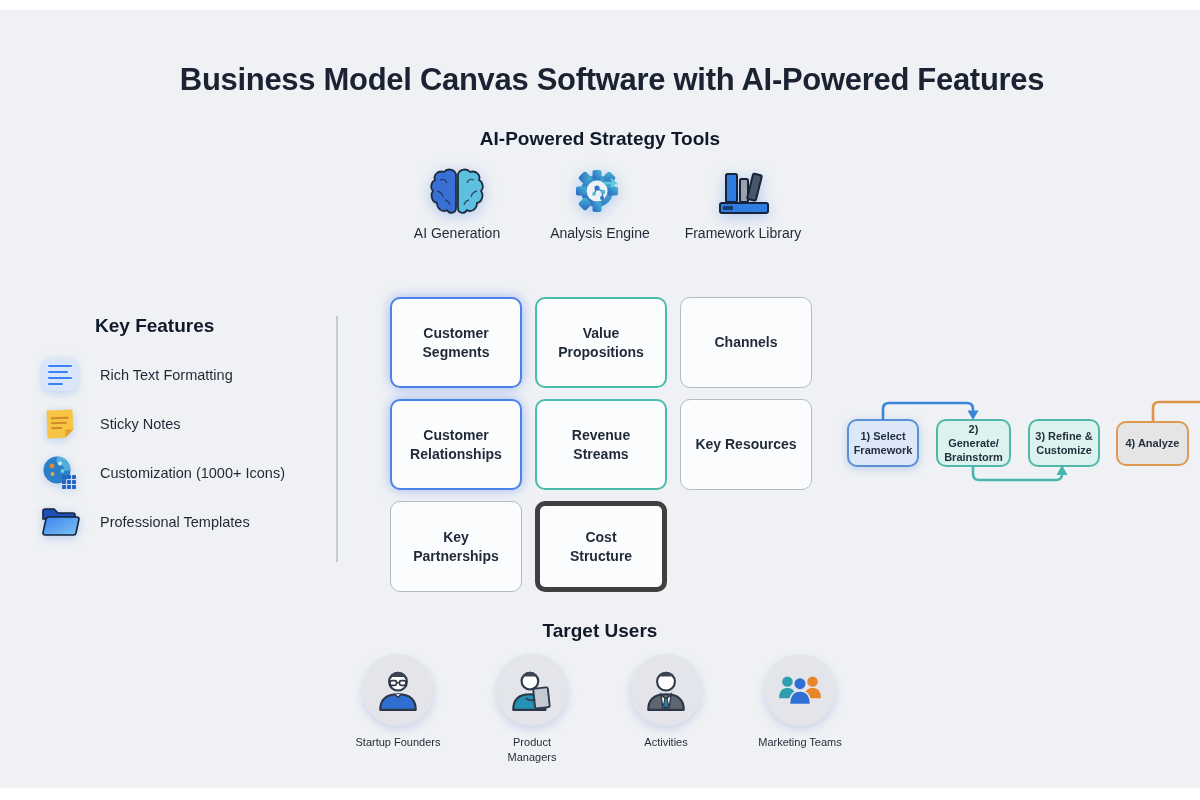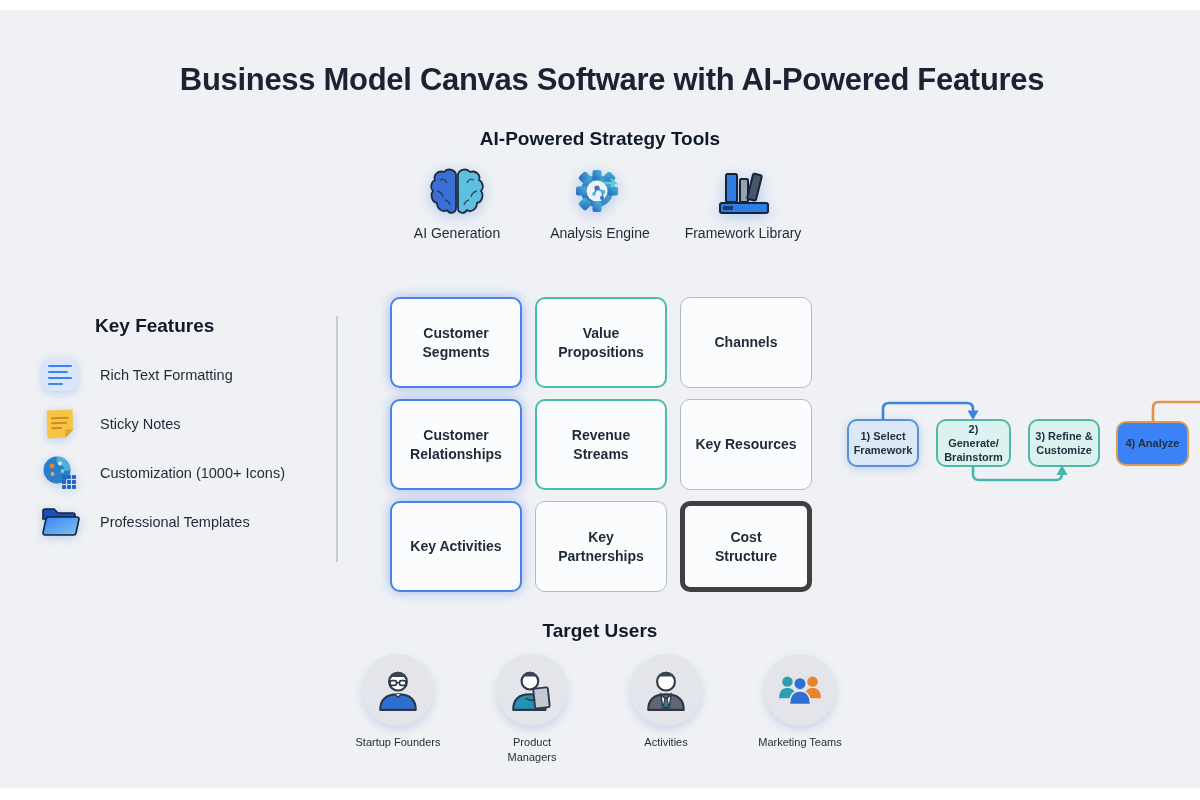--- a/index.html
+++ b/index.html
@@ -44,21 +44,21 @@
   .cell.blue{border:2px solid #4b82e8;box-shadow:0 0 12px rgba(96,140,235,.55);}
   .cell.teal{border:2px solid #49bcae;}
   .cell.gray{border:1.5px solid #b6bac1;}
   .cell.orange{border:5px solid #404040;}
 
   
   .step{position:absolute;border-radius:10px;display:flex;align-items:center;justify-content:center;
     text-align:center;font-size:11px;font-weight:700;color:#23303f;line-height:1.3;padding:3px 4px;box-sizing:border-box;}
   .step.blue{background:#dce8f8;border:2px solid #5b8fd8;box-shadow:0 2px 8px rgba(91,143,216,.35);}
   .step.teal{background:#dcf2ee;border:2px solid #4fb8ab;}
-  .step.orange{background:#3b82f6;border:2px solid #de9a52;}
+  .step.orange{background:#e5e5e5;border:2px solid #de9a52;}
   .connectors{position:absolute;left:840px;top:386px;width:360px;height:116px;}
 
   
   .users-heading{position:absolute;top:620px;left:0;width:1200px;text-align:center;
     font-size:19px;font-weight:800;color:#101a2b;margin:0;}
   .users-row{position:absolute;top:654px;left:343px;width:514px;display:flex;gap:24px;}
   .user{width:110px;display:flex;flex-direction:column;align-items:center;}
   .avatar{width:72px;height:72px;border-radius:50%;background:#e3e5ea;display:flex;
     align-items:center;justify-content:center;box-shadow:0 4px 8px rgba(90,120,200,.22);}
   .user-label{margin-top:9px;font-size:11px;color:#1f2937;text-align:center;line-height:1.32;width:88px;}
@@ -216,21 +216,20 @@
 
     <div class="divider"></div>
 
     <div class="grid">
       <div class="cell blue">Customer Segments</div>
       <div class="cell teal">Value Propositions</div>
       <div class="cell gray">Channels</div>
       <div class="cell blue">Customer Relationships</div>
       <div class="cell teal">Revenue Streams</div>
       <div class="cell gray">Key Resources</div>
-      <div class="cell blue">Key Activities</div>
       <div class="cell gray">Key Partnerships</div>
       <div class="cell orange">Cost Structure</div>
     </div>
 
     <div class="step blue" style="left:847px;top:419px;width:72px;height:48px;">1) Select Framework</div>
     <div class="step teal" style="left:936px;top:419px;width:75px;height:48px;">2) Generate/ Brainstorm</div>
     <div class="step teal" style="left:1028px;top:419px;width:72px;height:48px;">3) Refine &amp; Customize</div>
     <div class="step orange" style="left:1116px;top:421px;width:73px;height:45px;">4) Analyze</div>
 
     <svg class="connectors" viewBox="0 0 360 116">

